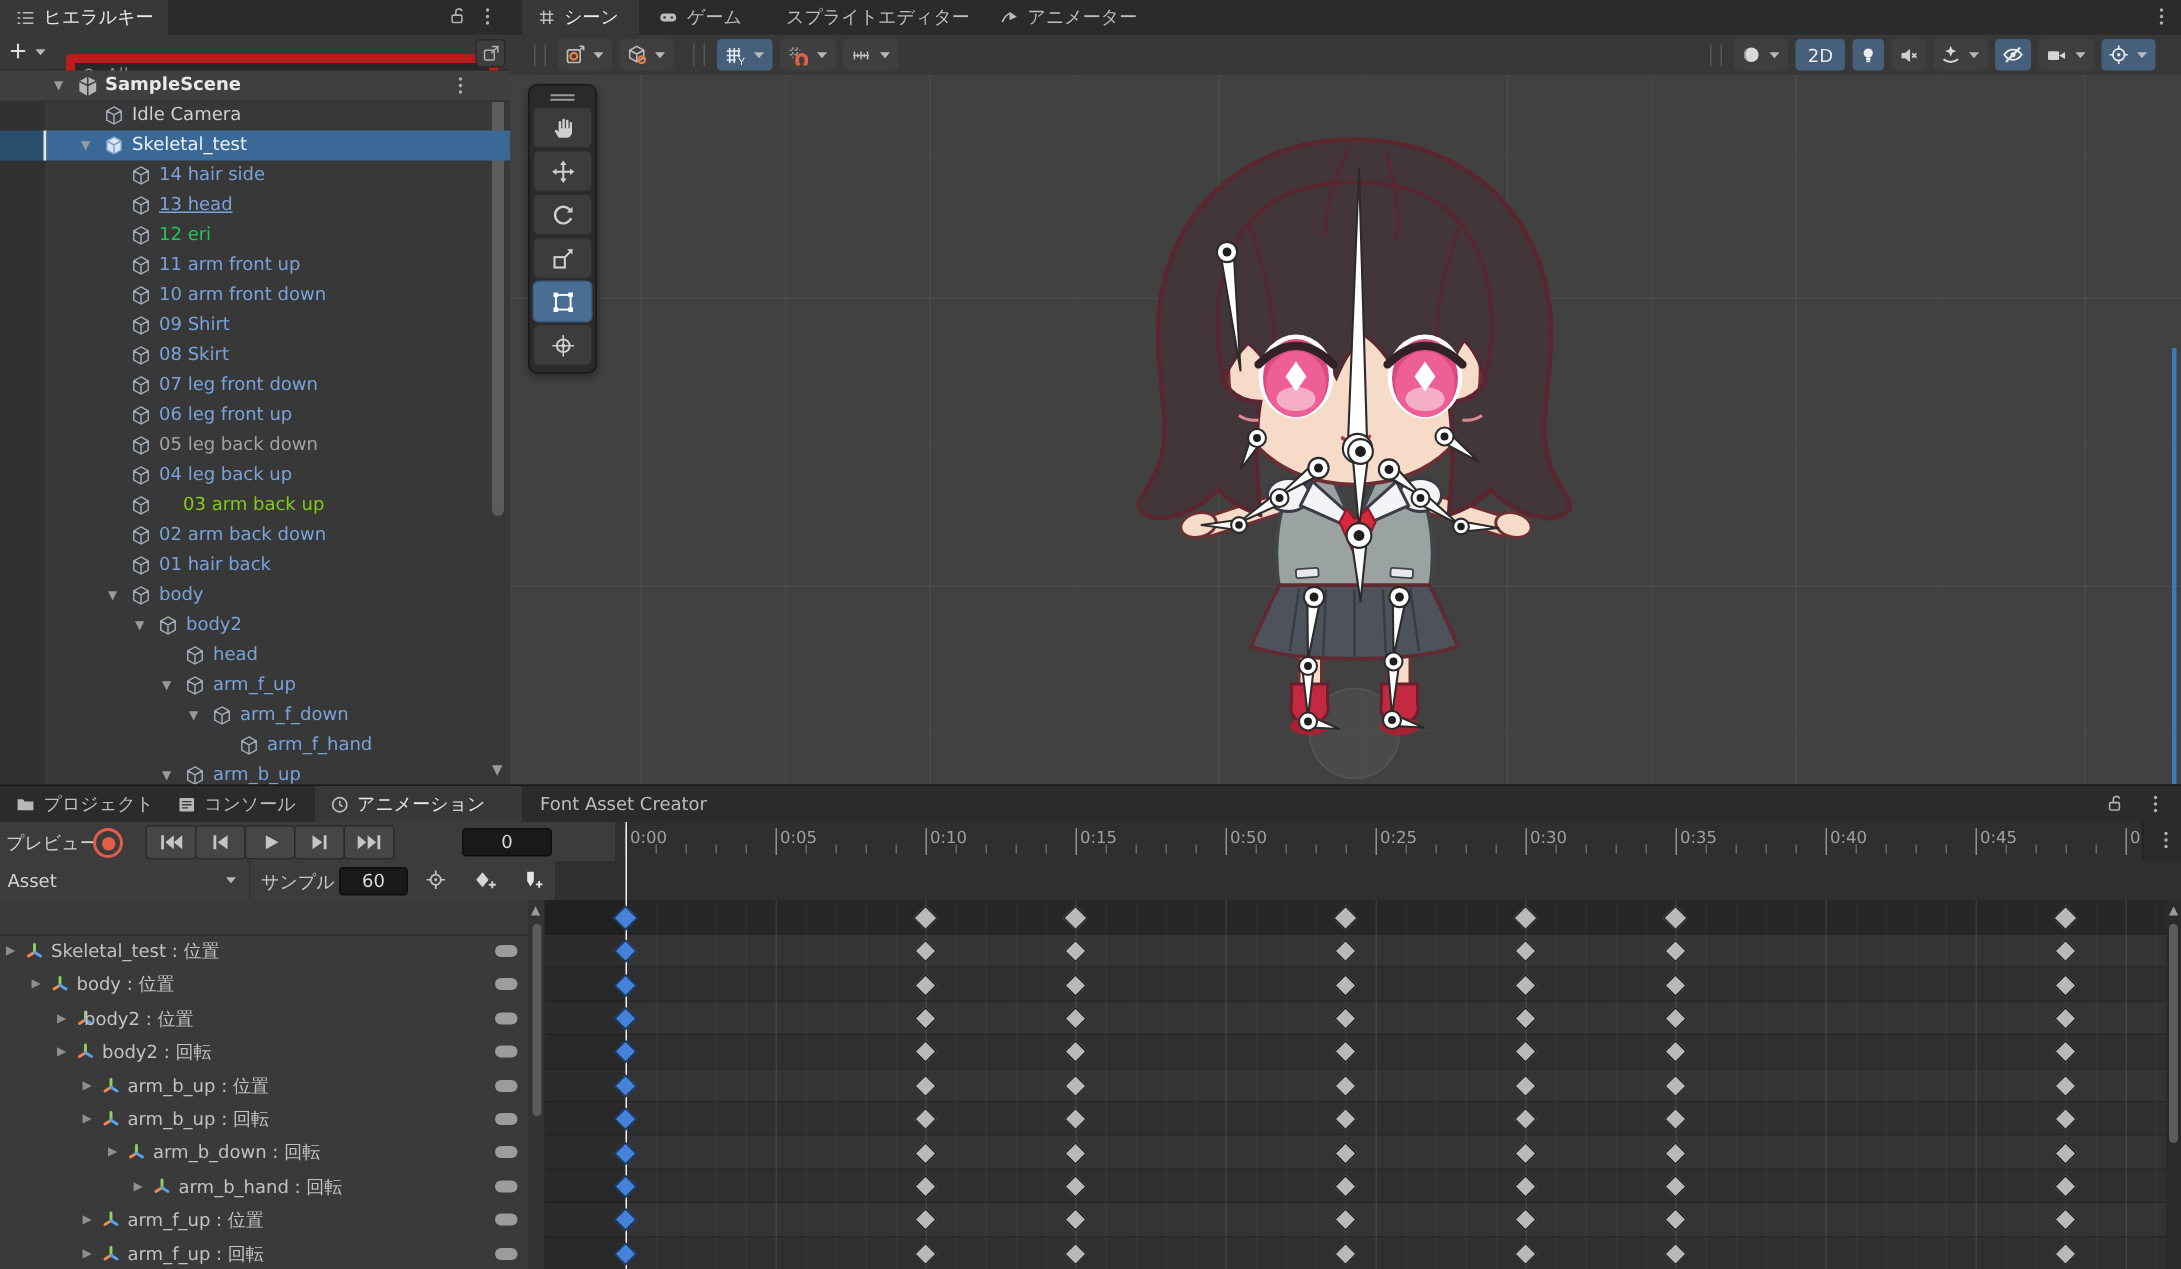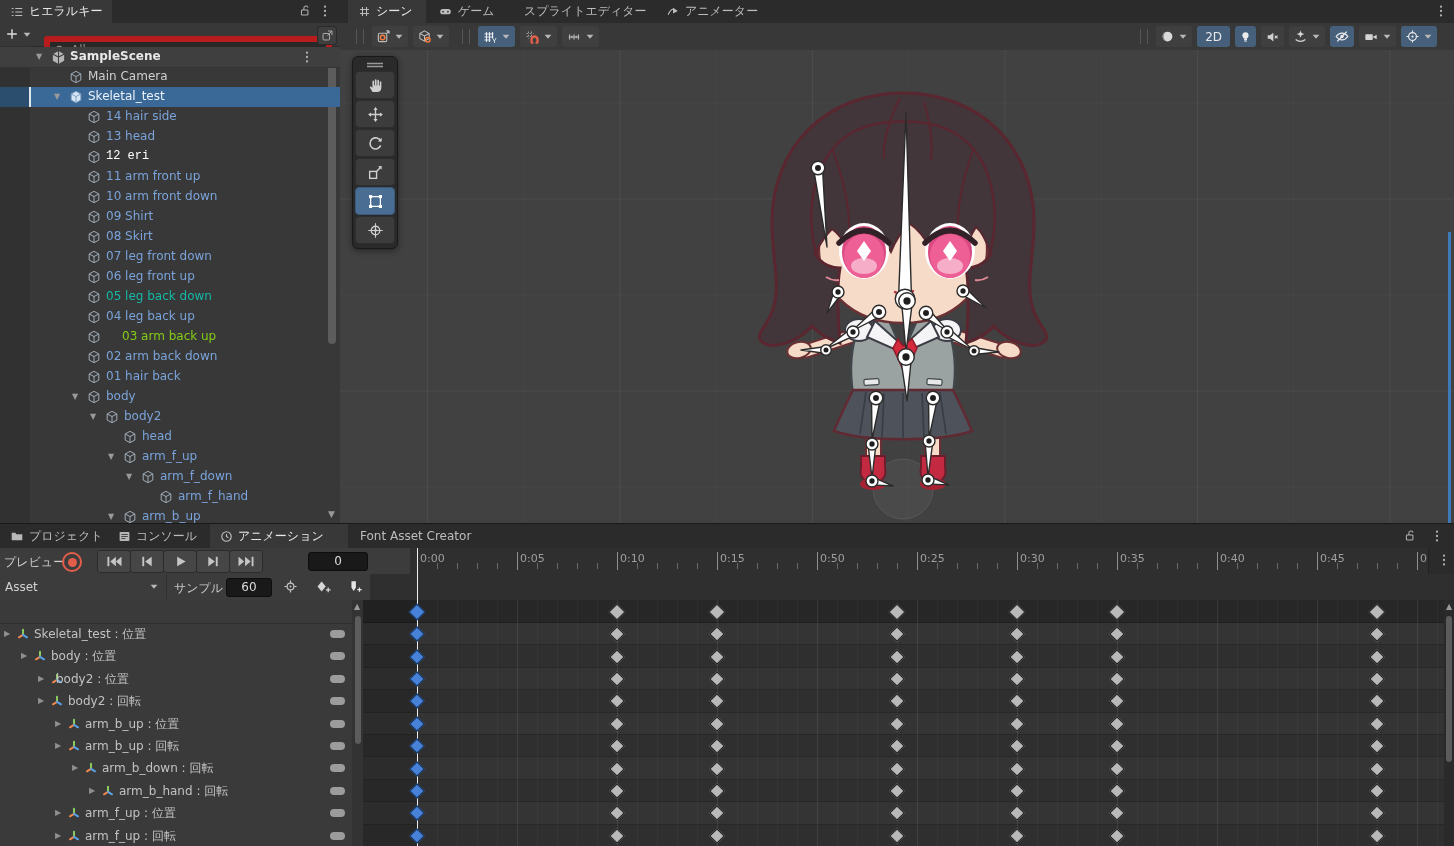--- a/index.html
+++ b/index.html
@@ -140,21 +140,21 @@
               </g>
             </svg>
           </div>
         </div>
         <div class="hrow" style="top: 21px; z-index: 1;">
           <div class="icon" style="position: absolute; left: 69px; top: 3px; z-index: 2;">
             <svg width="14" height="14" viewBox="0 0 16 16">
               <path d="M8 1.5l5.5 3v7L8 14.5l-5.5-3v-7z M2.5 4.5L8 7.5l5.5-3 M8 7.5V14.5" fill="none" stroke="#a4b0bd" stroke-width="1.1"></path>
             </svg>
           </div>
-          <div class="lbl" style="left: 88px; color: rgb(207, 207, 207); z-index: 2;">Main Camera</div>
+          <div class="lbl" style="left: 88px; color: rgb(207, 207, 207); z-index: 2;">Idle Camera</div>
         </div>
         <div class="hrow" style="top: 41px; z-index: 1;">
           <div style="position: absolute; left: 0px; top: 0px; width: 30px; height: 20px; background: rgb(43, 77, 110);"></div>
           <div style="position: absolute; left: 29px; top: 0px; width: 2px; height: 20px; background: rgb(223, 230, 236);"></div>
           <div style="position: absolute; left: 31px; top: 0px; width: 309px; height: 20px; background: rgb(58, 105, 151);"></div>
           <div style="position: absolute; left: 54px; top: 5px; font-size: 8px; color: rgb(154, 154, 154); z-index: 2;">▼</div>
           <div class="icon" style="position: absolute; left: 69px; top: 3px; z-index: 2;">
             <svg width="14" height="14" viewBox="0 0 16 16">
               <path d="M8 1.5l5.5 3v7L8 14.5l-5.5-3v-7z" fill="#d6e6f6" stroke="#7e9cc0" stroke-width="1.1"></path>
               <path d="M2.5 4.5L8 7.5l5.5-3M8 7.5V14.5" fill="none" stroke="#7e9cc0" stroke-width="1.1"></path>
@@ -169,29 +169,29 @@
             </svg>
           </div>
           <div class="lbl" style="left: 106px; color: rgb(122, 163, 218); z-index: 2;">14 hair side</div>
         </div>
         <div class="hrow" style="top: 81px; z-index: 1;">
           <div class="icon" style="position: absolute; left: 87px; top: 3px; z-index: 2;">
             <svg width="14" height="14" viewBox="0 0 16 16">
               <path d="M8 1.5l5.5 3v7L8 14.5l-5.5-3v-7z M2.5 4.5L8 7.5l5.5-3 M8 7.5V14.5" fill="none" stroke="#a4b0bd" stroke-width="1.1"></path>
             </svg>
           </div>
-          <div class="lbl" style="left: 106px; color: rgb(122, 163, 218); z-index: 2;">13 head</div>
+          <div class="lbl" style="left: 106px; color: rgb(122, 163, 218); z-index: 2; text-decoration: underline;">13 head</div>
         </div>
         <div class="hrow" style="top: 101px; z-index: 1;">
           <div class="icon" style="position: absolute; left: 87px; top: 3px; z-index: 2;">
             <svg width="14" height="14" viewBox="0 0 16 16">
               <path d="M8 1.5l5.5 3v7L8 14.5l-5.5-3v-7z M2.5 4.5L8 7.5l5.5-3 M8 7.5V14.5" fill="none" stroke="#a4b0bd" stroke-width="1.1"></path>
             </svg>
           </div>
-          <div class="lbl" style="left: 106px; color: #ffffff; z-index: 2; font-family: Liberation Mono, monospace;">12 eri</div>
+          <div class="lbl" style="left: 106px; color: #22c55e; z-index: 2;">12 eri</div>
         </div>
         <div class="hrow" style="top: 121px; z-index: 1;">
           <div class="icon" style="position: absolute; left: 87px; top: 3px; z-index: 2;">
             <svg width="14" height="14" viewBox="0 0 16 16">
               <path d="M8 1.5l5.5 3v7L8 14.5l-5.5-3v-7z M2.5 4.5L8 7.5l5.5-3 M8 7.5V14.5" fill="none" stroke="#a4b0bd" stroke-width="1.1"></path>
             </svg>
           </div>
           <div class="lbl" style="left: 106px; color: rgb(122, 163, 218); z-index: 2;">11 arm front up</div>
         </div>
         <div class="hrow" style="top: 141px; z-index: 1;">
@@ -233,21 +233,21 @@
             </svg>
           </div>
           <div class="lbl" style="left: 106px; color: rgb(122, 163, 218); z-index: 2;">06 leg front up</div>
         </div>
         <div class="hrow" style="top: 241px; z-index: 1;">
           <div class="icon" style="position: absolute; left: 87px; top: 3px; z-index: 2;">
             <svg width="14" height="14" viewBox="0 0 16 16">
               <path d="M8 1.5l5.5 3v7L8 14.5l-5.5-3v-7z M2.5 4.5L8 7.5l5.5-3 M8 7.5V14.5" fill="none" stroke="#a4b0bd" stroke-width="1.1"></path>
             </svg>
           </div>
-          <div class="lbl" style="left: 106px; color: #14b8a6; z-index: 2;">05 leg back down</div>
+          <div class="lbl" style="left: 106px; color: #a3a3a3; z-index: 2;">05 leg back down</div>
         </div>
         <div class="hrow" style="top: 261px; z-index: 1;">
           <div class="icon" style="position: absolute; left: 87px; top: 3px; z-index: 2;">
             <svg width="14" height="14" viewBox="0 0 16 16">
               <path d="M8 1.5l5.5 3v7L8 14.5l-5.5-3v-7z M2.5 4.5L8 7.5l5.5-3 M8 7.5V14.5" fill="none" stroke="#a4b0bd" stroke-width="1.1"></path>
             </svg>
           </div>
           <div class="lbl" style="left: 106px; color: rgb(122, 163, 218); z-index: 2;">04 leg back up</div>
         </div>
         <div class="hrow" style="top: 281px; z-index: 1;">

